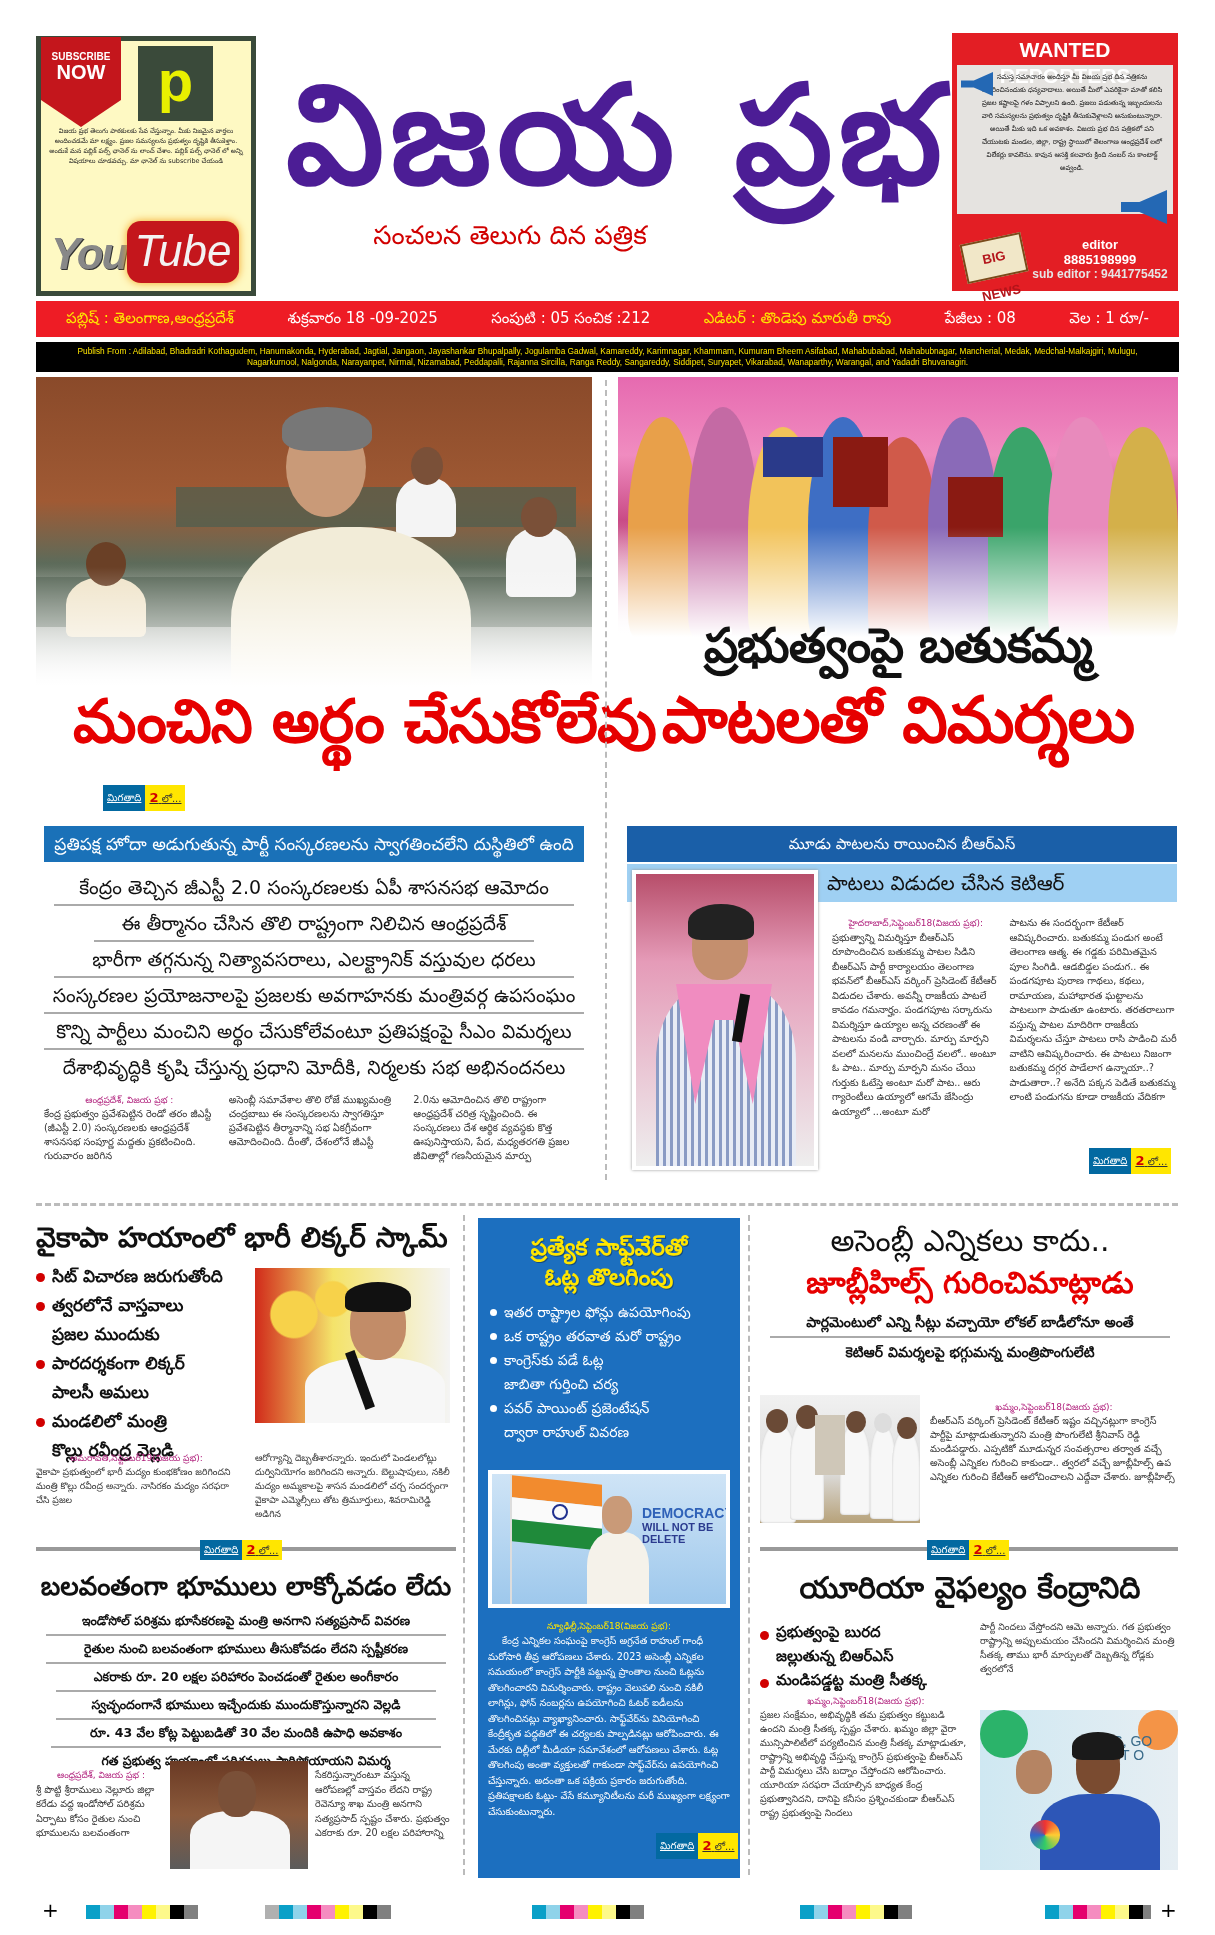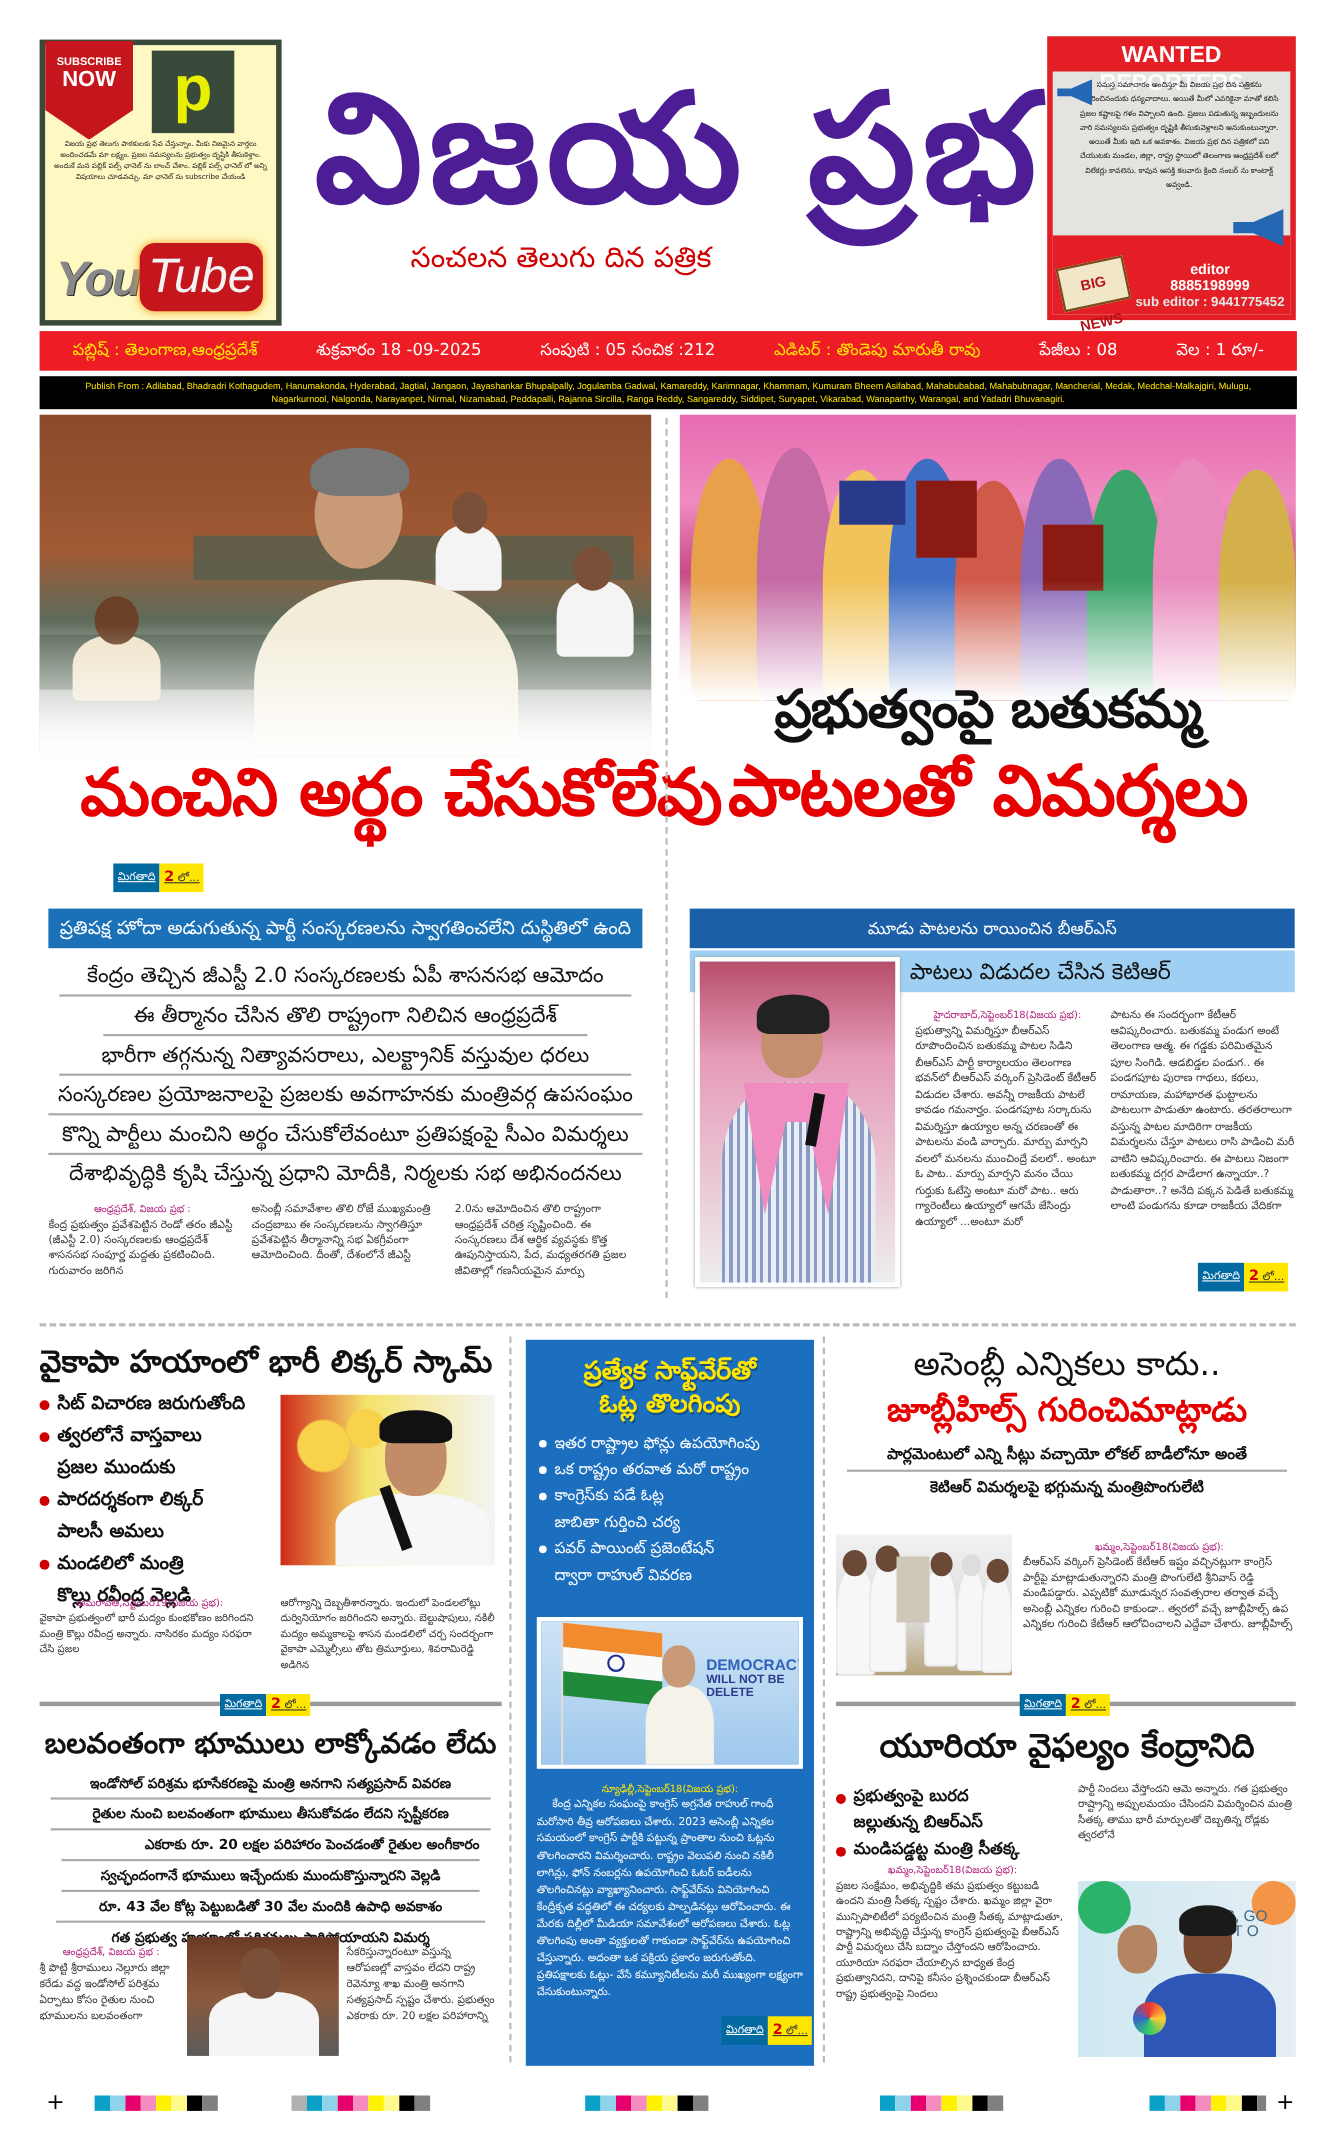--- a/index.html
+++ b/index.html
@@ -350,21 +350,21 @@
 <div class="hrule" style="left:760px;top:1547px;width:418px;"></div>
 <div class="cont-tag" style="left:927px;top:1540px;height:20px;line-height:20px;">
   <span class="a">మిగతాది</span>
   <span class="b"><b>2</b> <span>లో...</span></span>
 </div>
 
 <div class="sec-hl" style="left:36px;top:1568px;width:420px;text-align:center;font-size:26px;line-height:36px;">బలవంతంగా భూములు లాక్కోవడం లేదు</div>
 <div class="sub-lines" style="left:36px;top:1608px;width:420px;">
   <div class="line" style="font-size:12.5px;line-height:26px;width:400px;font-weight:bold;">ఇండోసోల్ పరిశ్రమ భూసేకరణపై మంత్రి అనగాని సత్యప్రసాద్ వివరణ</div>
   <div class="line" style="font-size:12.5px;line-height:26px;width:400px;font-weight:bold;">రైతుల నుంచి బలవంతంగా భూములు తీసుకోవడం లేదని స్పష్టీకరణ</div>
-  <div class="line" style="font-size:12.5px;line-height:26px;width:380px;font-weight:bold;text-align:right;">ఎకరాకు రూ. 20 లక్షల పరిహారం పెంచడంతో రైతుల అంగీకారం</div>
+  <div class="line" style="font-size:12.5px;line-height:26px;width:380px;font-weight:bold;">ఎకరాకు రూ. 20 లక్షల పరిహారం పెంచడంతో రైతుల అంగీకారం</div>
   <div class="line" style="font-size:12.5px;line-height:26px;width:380px;font-weight:bold;">స్వచ్ఛందంగానే భూములు ఇచ్చేందుకు ముందుకొస్తున్నారని వెల్లడి</div>
   <div class="line" style="font-size:12.5px;line-height:26px;width:390px;font-weight:bold;">రూ. 43 వేల కోట్ల పెట్టుబడితో 30 వేల మందికి ఉపాధి అవకాశం</div>
   <div class="line" style="font-size:12.5px;line-height:26px;width:380px;font-weight:bold;">గత ప్రభుత్వ హయాంలో పరిశ్రమలు పారిపోయాయని విమర్శ</div>
 </div>
 <div class="body-cols" style="left:36px;top:1768px;width:130px;height:100px;font-size:9.6px;line-height:14.5px;">
   <div class="col">
     <div class="dateline">ఆంధ్రప్రదేశ్, విజయ ప్రభ :</div>
     <div>శ్రీ పొట్టి శ్రీరాములు నెల్లూరు జిల్లా కరేడు వద్ద ఇండోసోల్ పరిశ్రమ ఏర్పాటు కోసం రైతుల నుంచి భూములను బలవంతంగా</div>
   </div>
 </div>

